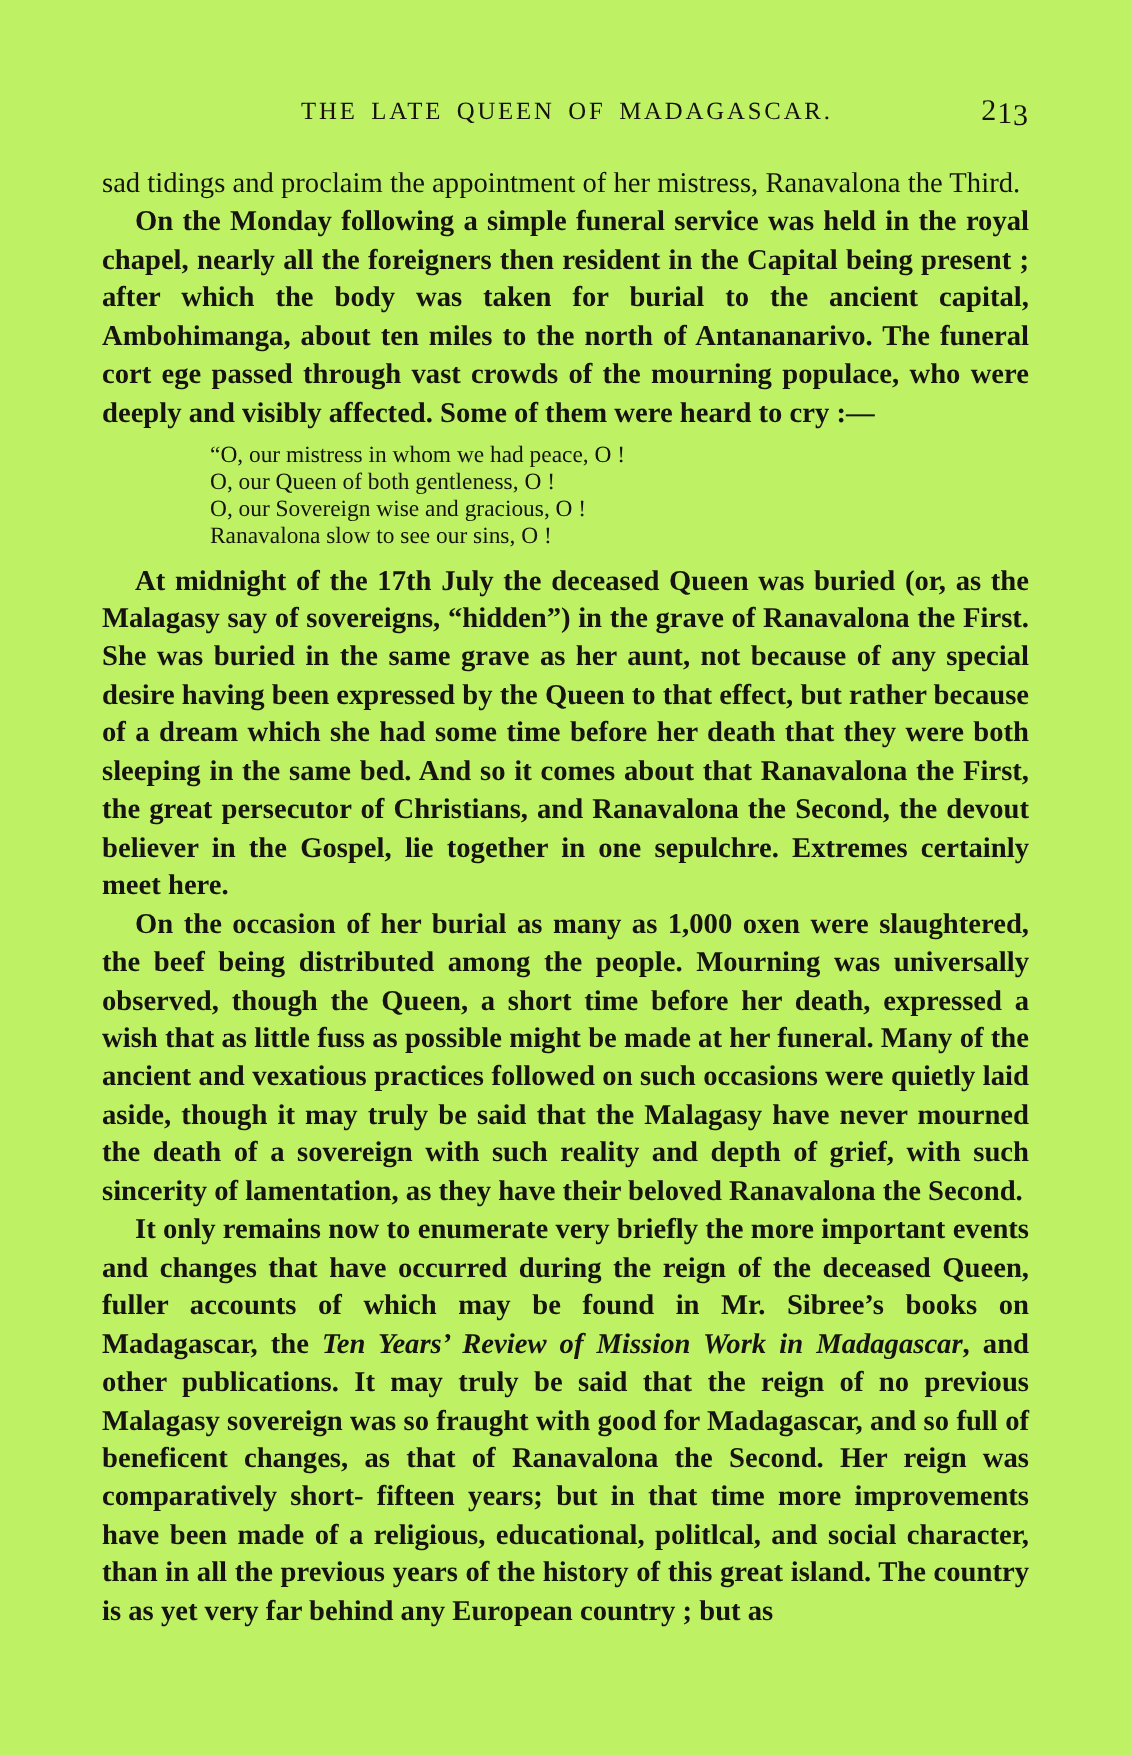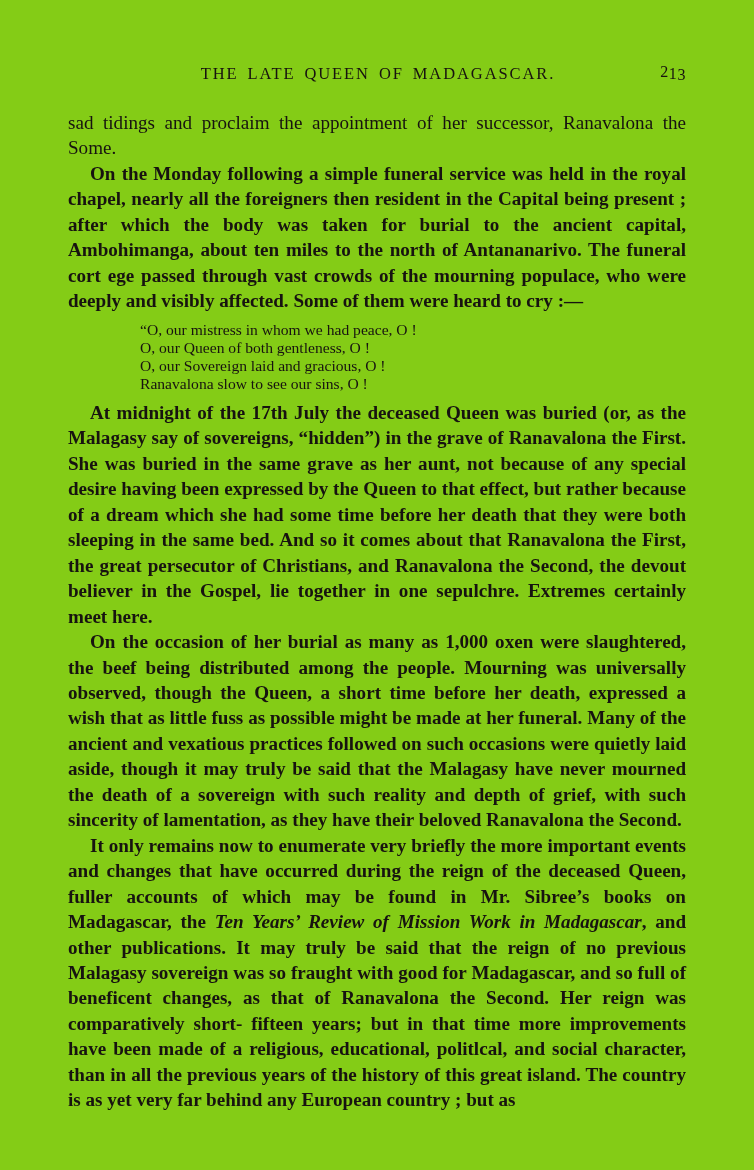--- a/index.html
+++ b/index.html
@@ -4,21 +4,21 @@
 <style>
   html, body {
     margin: 0;
     padding: 0;
     background: #ffffff;
   }
   .page {
     position: relative;
     width: 754px;
     height: 1170px;
-    background: #84cc16;
+    background: #bef264;
     overflow: hidden;
     font-family: "Liberation Serif", "DejaVu Serif", serif;
     color: #1a1714;
   }
   .content {
     position: absolute;
     left: 68px;
     top: 60px;
     width: 618px;
   }
@@ -38,21 +38,21 @@
     font-size: 16.5px;
     letter-spacing: 1.9px;
     word-spacing: 3px;
     text-indent: 1.9px;
     color: #17120f;
   }
   .runhead-folio {
     position: absolute;
     right: 0;
     top: 3px;
-    font-size: 16px;
+    font-size: 20px;
     letter-spacing: 0.6px;
     color: #17120f;
   }
   .folio-mid { position: relative; top: 1.5px; }
   .folio-desc { position: relative; top: 3px; }
 
   
   p.body {
     margin: 0;
     font-size: 19.1px;
@@ -81,28 +81,28 @@
 <body>
 
 <div class="page">
   <div class="content">
 
     <div class="runhead">
       <div class="runhead-title">THE LATE QUEEN OF MADAGASCAR.</div>
       <div class="runhead-folio"><span>2</span><span class="folio-mid">1</span><span class="folio-desc">3</span></div>
     </div>
 
-    <p class="body">sad tidings and proclaim the appointment of her successor, Ranavalona the Some.</p>
+    <p class="body">sad tidings and proclaim the appointment of her mistress, Ranavalona the Third.</p>
 
     <p class="body indent">On the Monday following a simple funeral service was held in the royal chapel, nearly all the foreigners then resident in the Capital being present ; after which the body was taken for burial to the ancient capital, Ambohimanga, about ten miles to the north of Antananarivo. The funeral cort ege passed through vast crowds of the mourning populace, who were deeply and visibly affected. Some of them were heard to cry :—</p>
 
     <div class="verse">
       <div>“O, our mistress in whom we had peace, O !</div>
       <div>O, our Queen of both gentleness, O !</div>
-      <div>O, our Sovereign laid and gracious, O !</div>
+      <div>O, our Sovereign wise and gracious, O !</div>
       <div>Ranavalona slow to see our sins, O !</div>
     </div>
 
     <p class="body indent"><span>At midnight of the </span><span>17</span><span>th July the deceased Queen was buried (or, as the Malagasy say of sovereigns, “hidden”) in the grave of Ranavalona the First. She was buried in the same grave as her aunt, not because of any special desire having been expressed by the Queen to that effect, but rather because of a dream which she had some time before her death that they were both sleeping in the same bed. And so it comes about that Ranavalona the First, the great persecutor of Christians, and Ranavalona the Second, the devout believer in the Gospel, lie together in one sepulchre. Extremes certainly meet here.</span></p>
 
     <p class="body indent"><span>On the occasion of her burial as many as </span><span>1,000</span><span> oxen were slaughtered, the beef being distributed among the people. Mourning was universally observed, though the Queen, a short time before her death, expressed a wish that as little fuss as possible might be made at her funeral. Many of the ancient and vexatious practices followed on such occasions were quietly laid aside, though it may truly be said that the Malagasy have never mourned the death of a sovereign with such reality and depth of grief, with such sincerity of lamentation, as they have their beloved Ranavalona the Second.</span></p>
 
     <p class="body indent"><span>It only remains now to enumerate very briefly the more important events and changes that have occurred during the reign of the deceased Queen, fuller accounts of which may be found in Mr. Sibree’s books on Madagascar, the </span><em class="title">Ten Years’ Review of Mission Work in Madagascar</em><span>, and other publications. It may truly be said that the reign of no previous Malagasy sovereign was so fraught with good for Madagascar, and so full of beneficent changes, as that of Ranavalona the Second. Her reign was comparatively short- fifteen years; but in that time more improvements have been made of a religious, educational, politlcal, and social character, than in all the previous years of the history of this great island. The country is as yet very far behind any European country ; but as</span></p>
 
   </div>

